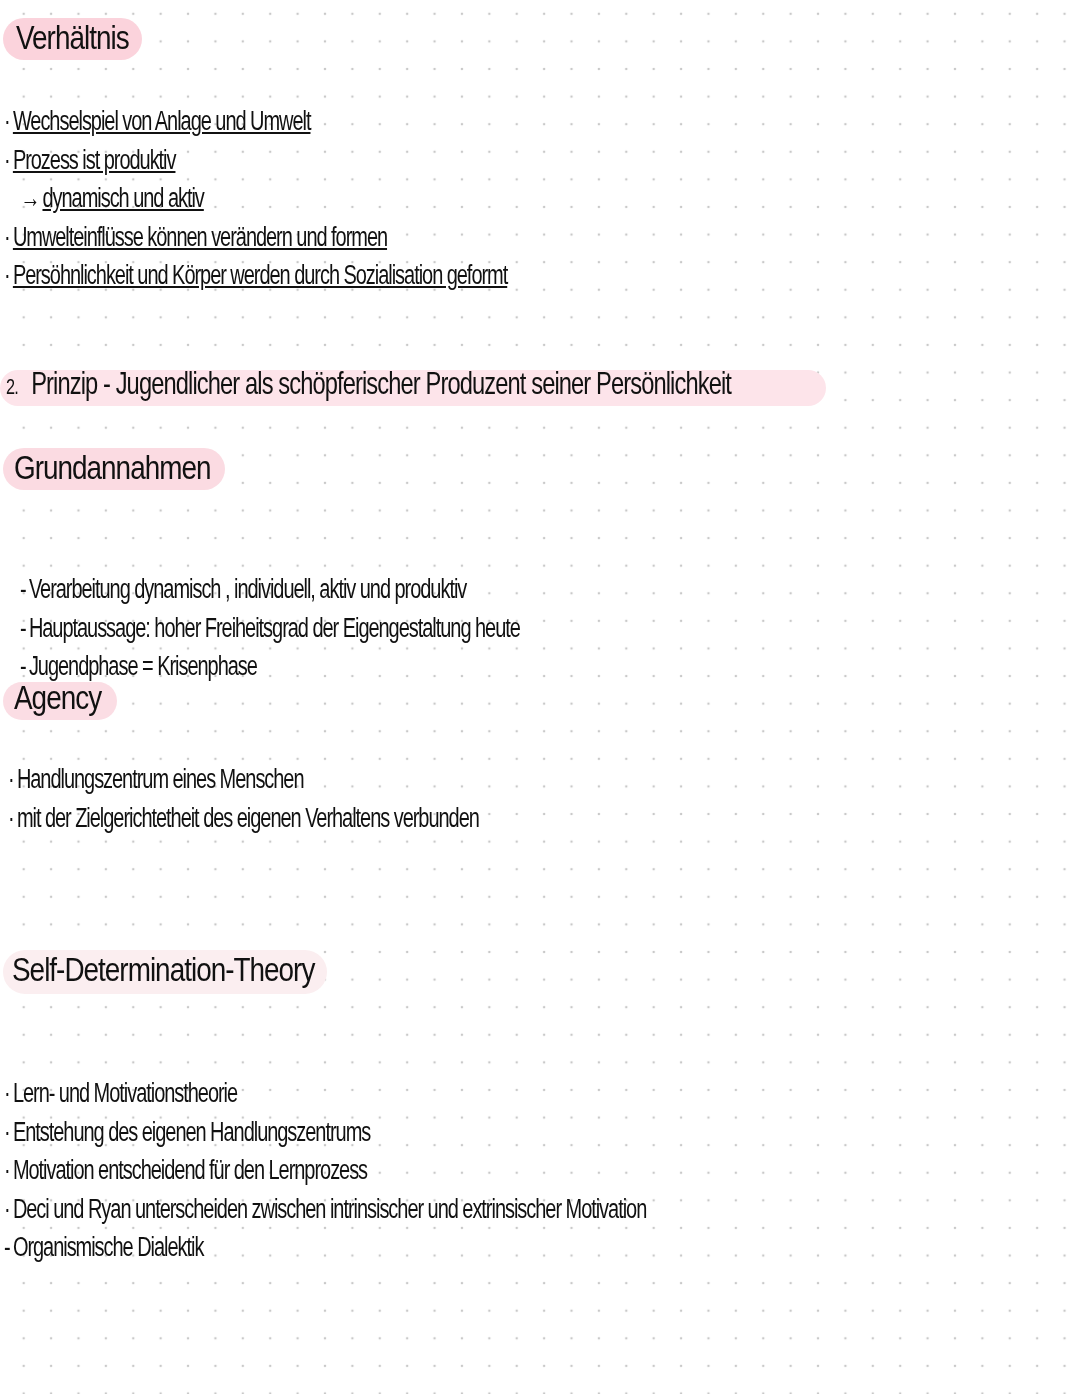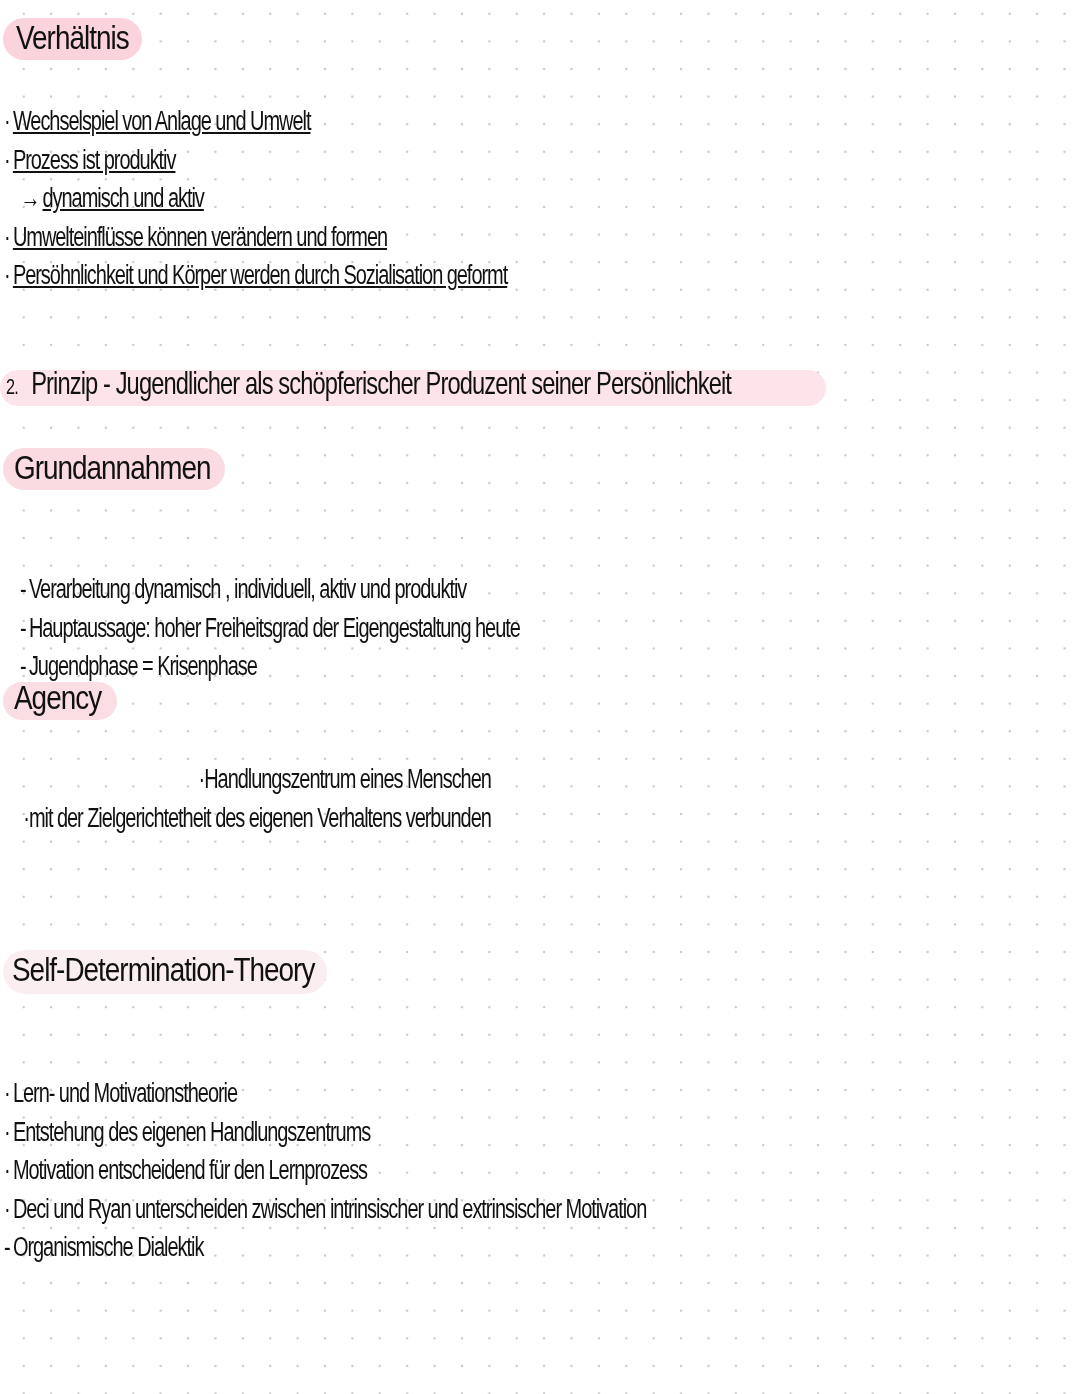--- a/index.html
+++ b/index.html
@@ -101,21 +101,21 @@
 
   <ul class="list" style="left:20px; top:528px;margin-top:42px;">
     <li><span class="marker">-</span><span>Verarbeitung dynamisch , individuell, aktiv und  produktiv</span></li>
     <li><span class="marker">-</span><span>Hauptaussage:   hoher Freiheitsgrad der Eigengestaltung heute</span></li>
     <li><span class="marker">-</span><span>Jugendphase =  Krisenphase</span></li>
   </ul>
 
   <div class="highlight" style="left:3px; top:682px; width:114px; height:38px; background:#fbdde4;"></div>
   <div class="heading h-large" style="left:14px; top:678px;">Agency</div>
 
-  <ul class="list" style="left:20px; top:760px;text-align:right;">
+  <ul class="list" style="left:8px; top:760px;">
     <li><span class="marker">·</span><span>Handlungszentrum eines Menschen</span></li>
     <li><span class="marker">·</span><span>mit der Zielgerichtetheit des eigenen Verhaltens verbunden</span></li>
   </ul>
 
   <div class="highlight" style="left:3px; top:950px; width:324px; height:44px; background:#fbeef0;"></div>
   <div class="heading h-large" style="left:12px; top:950px;">Self-Determination-Theory</div>
 
   <ul class="list" style="left:4px; top:1074px;">
     <li><span class="marker">·</span><span>Lern- und Motivationstheorie</span></li>
     <li><span class="marker">·</span><span>Entstehung des eigenen Handlungszentrums</span></li>

